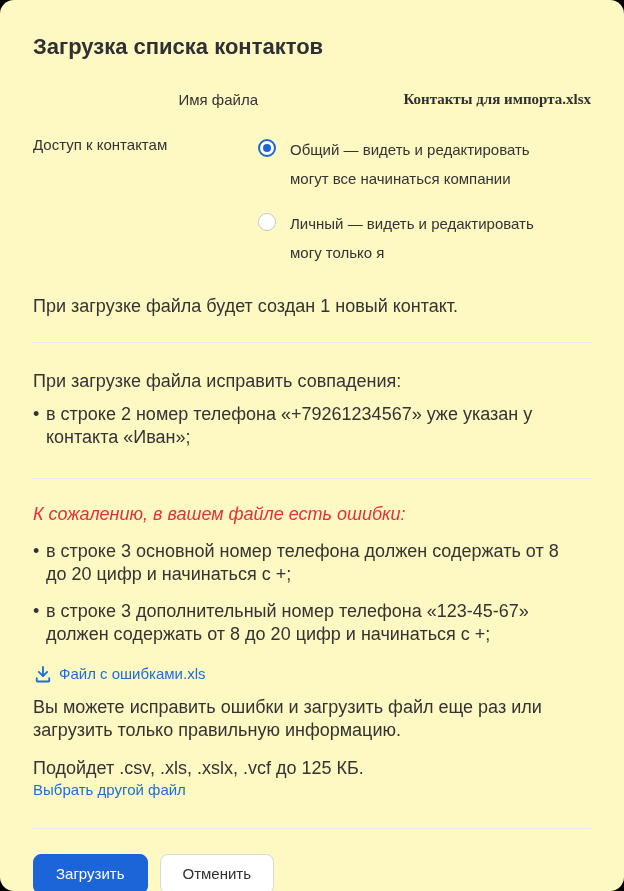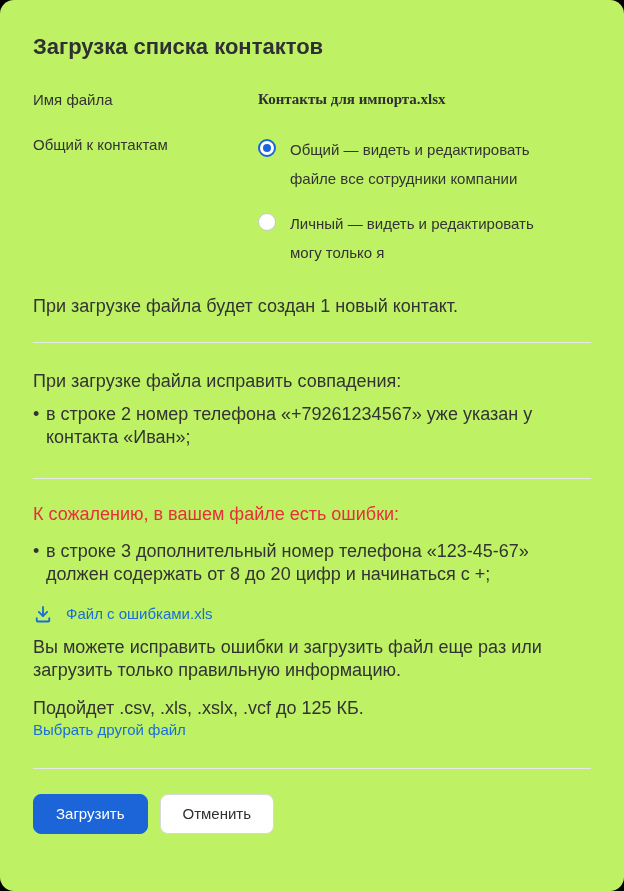--- a/index.html
+++ b/index.html
@@ -13,38 +13,38 @@
   html,body{margin:0;padding:0;}
   body{
     background:#000;
     font-family:"Liberation Sans", sans-serif;
     color:var(--text);
     -webkit-font-smoothing:antialiased;
   }
   .card{
     width:624px;
     height:891px;
-    background:#bef264;
+    background:#fef9c3;
     border-radius:14px;
     padding:33px;
     overflow:hidden;
   }
   .title{
     font-size:22px;
     line-height:27px;
     font-weight:700;
     color:#2f3033;
     margin:0 0 30px;
   }
   .field-row{
     display:grid;
     grid-template-columns:225px 1fr;
     align-items:flex-start;
   }
-  .row-file{margin-bottom:26px;}
+  .row-file{margin-bottom:26px;text-align:right;}
   .field-label{
     font-size:15px;
     line-height:19px;
     color:var(--text);
   }
   .file-value{
     font-size:15px;
     line-height:19px;
     font-weight:700;
     color:#2f3033;
@@ -77,24 +77,24 @@
   }
   p{margin:0;font-size:18px;line-height:23px;color:var(--text);}
   .summary{margin:0 0 24px;}
   .divider{border:none;border-top:1px solid var(--divider);margin:0;}
   .div-1{margin-bottom:27px;}
   .matches-heading{margin-bottom:10px;}
   .bullet{position:relative;padding-left:13px;}
   .bullet::before{content:"\2022";position:absolute;left:0;top:0;}
   .match-bullet{margin-bottom:29px;}
   .div-2{margin-bottom:24px;}
-  .error-heading{color:var(--error);margin-bottom:14px;}
+  .error-heading{color:var(--error);margin-bottom:14px;font-style:italic;}
   .error-bullet{margin-bottom:14px;max-width:548px;}
   .download-row{
-    display:flex;align-items:center;gap:13px;
+    display:flex;align-items:center;gap:6px;
     margin-top:18px;
     cursor:pointer;
     width:fit-content;
   }
   .download-icon{display:flex;align-items:center;color:var(--link);}
   .link{
     color:var(--link);
     font-size:15px;
     line-height:20px;
     text-decoration:none;
@@ -131,43 +131,44 @@
 <div class="card">
 
   <h1 class="title">Загрузка списка контактов</h1>
 
   <div class="field-row row-file">
     <div class="field-label">Имя файла</div>
     <div class="file-value">Контакты для импорта.xlsx</div>
   </div>
 
   <div class="field-row access-row">
-    <div class="field-label">Общий к контактам</div>
+    <div class="field-label">Доступ к контактам</div>
     <div class="radio-group">
       <div class="radio-option selected">
         <span class="radio-circle"></span>
-        <span class="radio-label">Общий — видеть и редактировать файле все сотрудники компании</span>
+        <span class="radio-label">Общий — видеть и редактировать могут все начинаться компании</span>
       </div>
       <div class="radio-option">
         <span class="radio-circle"></span>
         <span class="radio-label">Личный — видеть и редактировать могу только я</span>
       </div>
     </div>
   </div>
 
   <p class="summary">При загрузке файла будет создан 1 новый контакт.</p>
 
   <hr class="divider div-1">
 
   <p class="matches-heading">При загрузке файла исправить совпадения:</p>
   <p class="bullet match-bullet">в строке 2 номер телефона «+79261234567» уже указан у контакта «Иван»;</p>
 
   <hr class="divider div-2">
 
   <p class="error-heading">К сожалению, в вашем файле есть ошибки:</p>
+  <p class="bullet error-bullet">в строке 3 основной номер телефона должен содержать от 8 до 20 цифр и начинаться с +;</p>
   <p class="bullet error-bullet">в строке 3 дополнительный номер телефона «123-45-67» должен содержать от 8 до 20 цифр и начинаться с +;</p>
 
   <div class="download-row">
     <span class="download-icon">
       <svg width="20" height="20" viewBox="0 0 24 24" fill="none" stroke="currentColor" stroke-width="2.2" stroke-linecap="round" stroke-linejoin="round">
         <path d="M12 3.5v10.5"></path>
         <path d="M7 9.5l5 5 5-5"></path>
         <path d="M4.5 17v3a1 1 0 0 0 1 1h13a1 1 0 0 0 1-1v-3"></path>
       </svg>
     </span>

